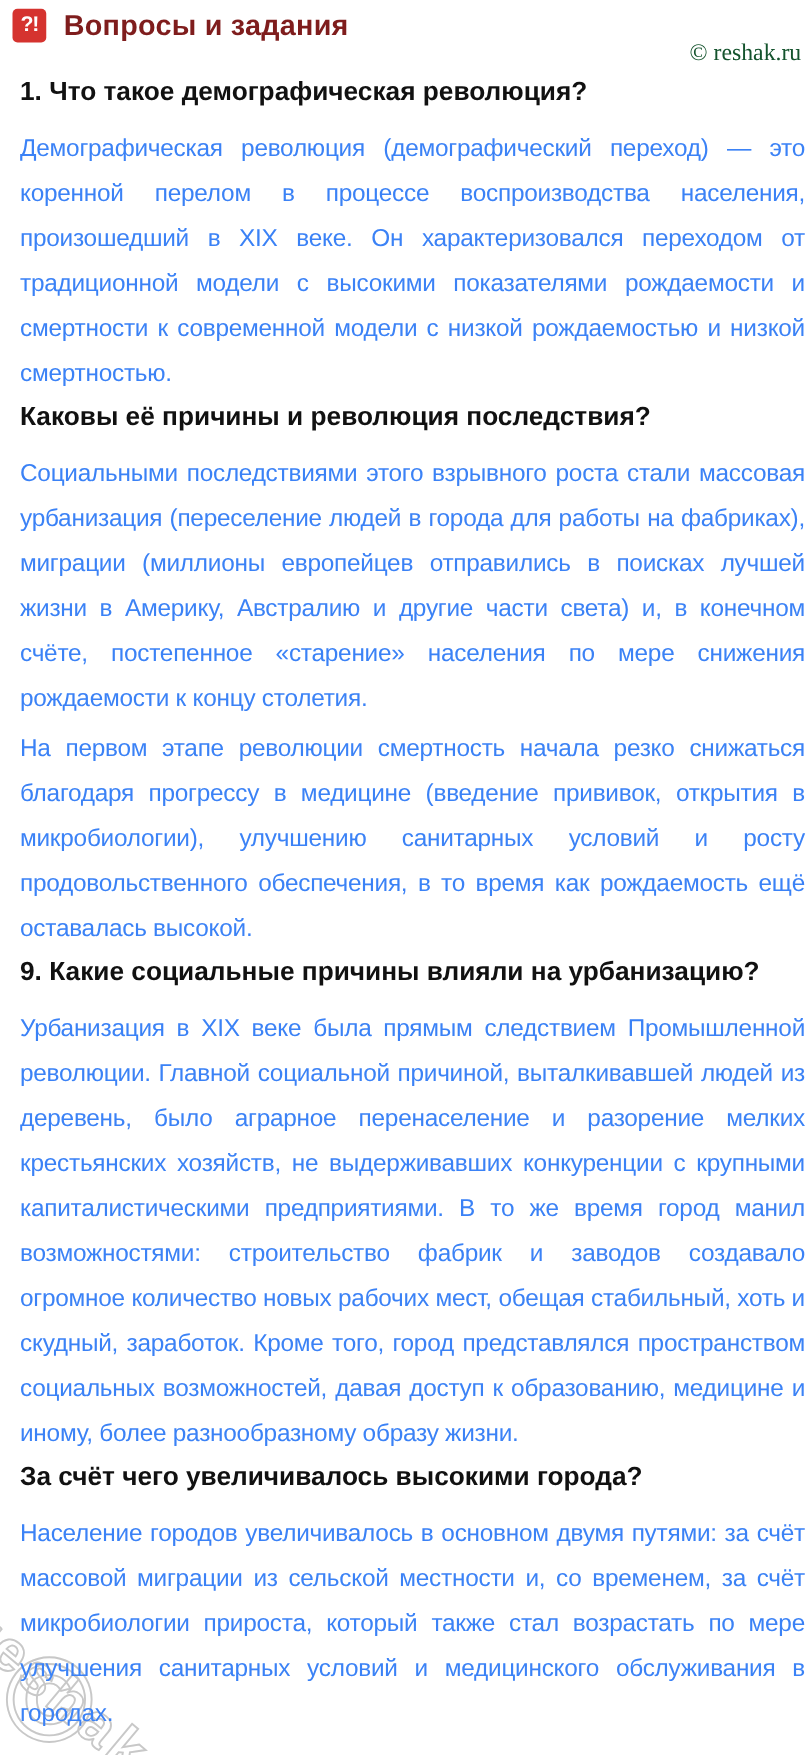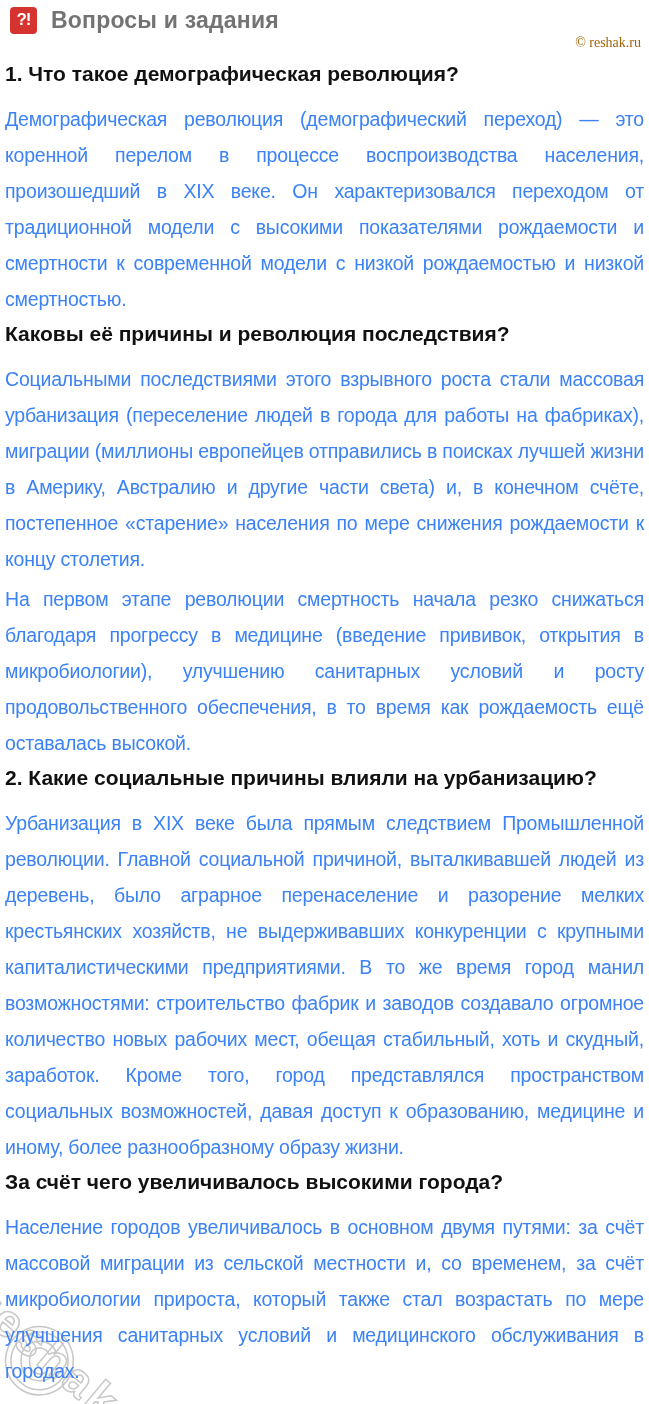--- a/index.html
+++ b/index.html
@@ -41,28 +41,29 @@
   }
   .qa-title {
     margin-left: 14px;
     font-weight: bold;
     font-size: 23px;
     letter-spacing: 0.2px;
   }
   .copyright {
     margin-left: auto;
     font-family: "Liberation Serif", serif;
-    font-size: 14px;
-    color: #a16207;
+    font-size: 19px;
+    color: #14532d;
     padding-right: 1px;
     margin-top: 46px;
   }
   
   .content {
     padding: 0 0;
+    margin-left: 11px;
   }
   .content h2 {
     font-size: 21px;
     line-height: 26px;
     font-weight: bold;
     color: #111111;
     margin: 2px 0 14px 0;
   }
   .content h2.first {
     margin-top: 25px;
@@ -110,29 +111,29 @@
 
 <div class="watermark">
   <span class="wm-symbol">©</span>
   <span class="wm-text">reshak.ru</span>
 </div>
 
 <div class="page">
 
   <div class="header">
     <div class="qa-icon" style="background: rgb(213, 51, 47); color: rgb(255, 255, 255);">?!</div>
-    <div class="qa-title" style="color: #737373;">Вопросы и задания</div>
+    <div class="qa-title" style="color: #7f1d1d;">Вопросы и задания</div>
     <div class="copyright">© reshak.ru</div>
   </div>
 
   <div class="content">
     <h2 class="first">1. Что такое демографическая революция?</h2>
     <p>Демографическая революция (демографический переход) — это коренной перелом в процессе воспроизводства населения, произошедший в XIX веке. Он характеризовался переходом от традиционной модели с высокими показателями рождаемости и смертности к современной модели с низкой рождаемостью и низкой смертностью.</p>
     <h2>Каковы её причины и революция последствия?</h2>
     <p>Социальными последствиями этого взрывного роста стали массовая урбанизация (переселение людей в города для работы на фабриках), миграции (миллионы европейцев отправились в поисках лучшей жизни в Америку, Австралию и другие части света) и, в конечном счёте, постепенное «старение» населения по мере снижения рождаемости к концу столетия.</p>
     <p>На первом этапе революции смертность начала резко снижаться благодаря прогрессу в медицине (введение прививок, открытия в микробиологии), улучшению санитарных условий и росту продовольственного обеспечения, в то время как рождаемость ещё оставалась высокой.</p>
-    <h2>2. Какие социальные причины влияли на урбанизацию?</h2>
+    <h2>9. Какие социальные причины влияли на урбанизацию?</h2>
     <p>Урбанизация в XIX веке была прямым следствием Промышленной революции. Главной социальной причиной, выталкивавшей людей из деревень, было аграрное перенаселение и разорение мелких крестьянских хозяйств, не выдерживавших конкуренции с крупными капиталистическими предприятиями. В то же время город манил возможностями: строительство фабрик и заводов создавало огромное количество новых рабочих мест, обещая стабильный, хоть и скудный, заработок. Кроме того, город представлялся пространством социальных возможностей, давая доступ к образованию, медицине и иному, более разнообразному образу жизни.</p>
     <h2>За счёт чего увеличивалось высокими города?</h2>
     <p>Население городов увеличивалось в основном двумя путями: за счёт массовой миграции из сельской местности и, со временем, за счёт микробиологии прироста, который также стал возрастать по мере улучшения санитарных условий и медицинского обслуживания в городах.</p>
   </div>
 
 </div>
 
 </body></html>

